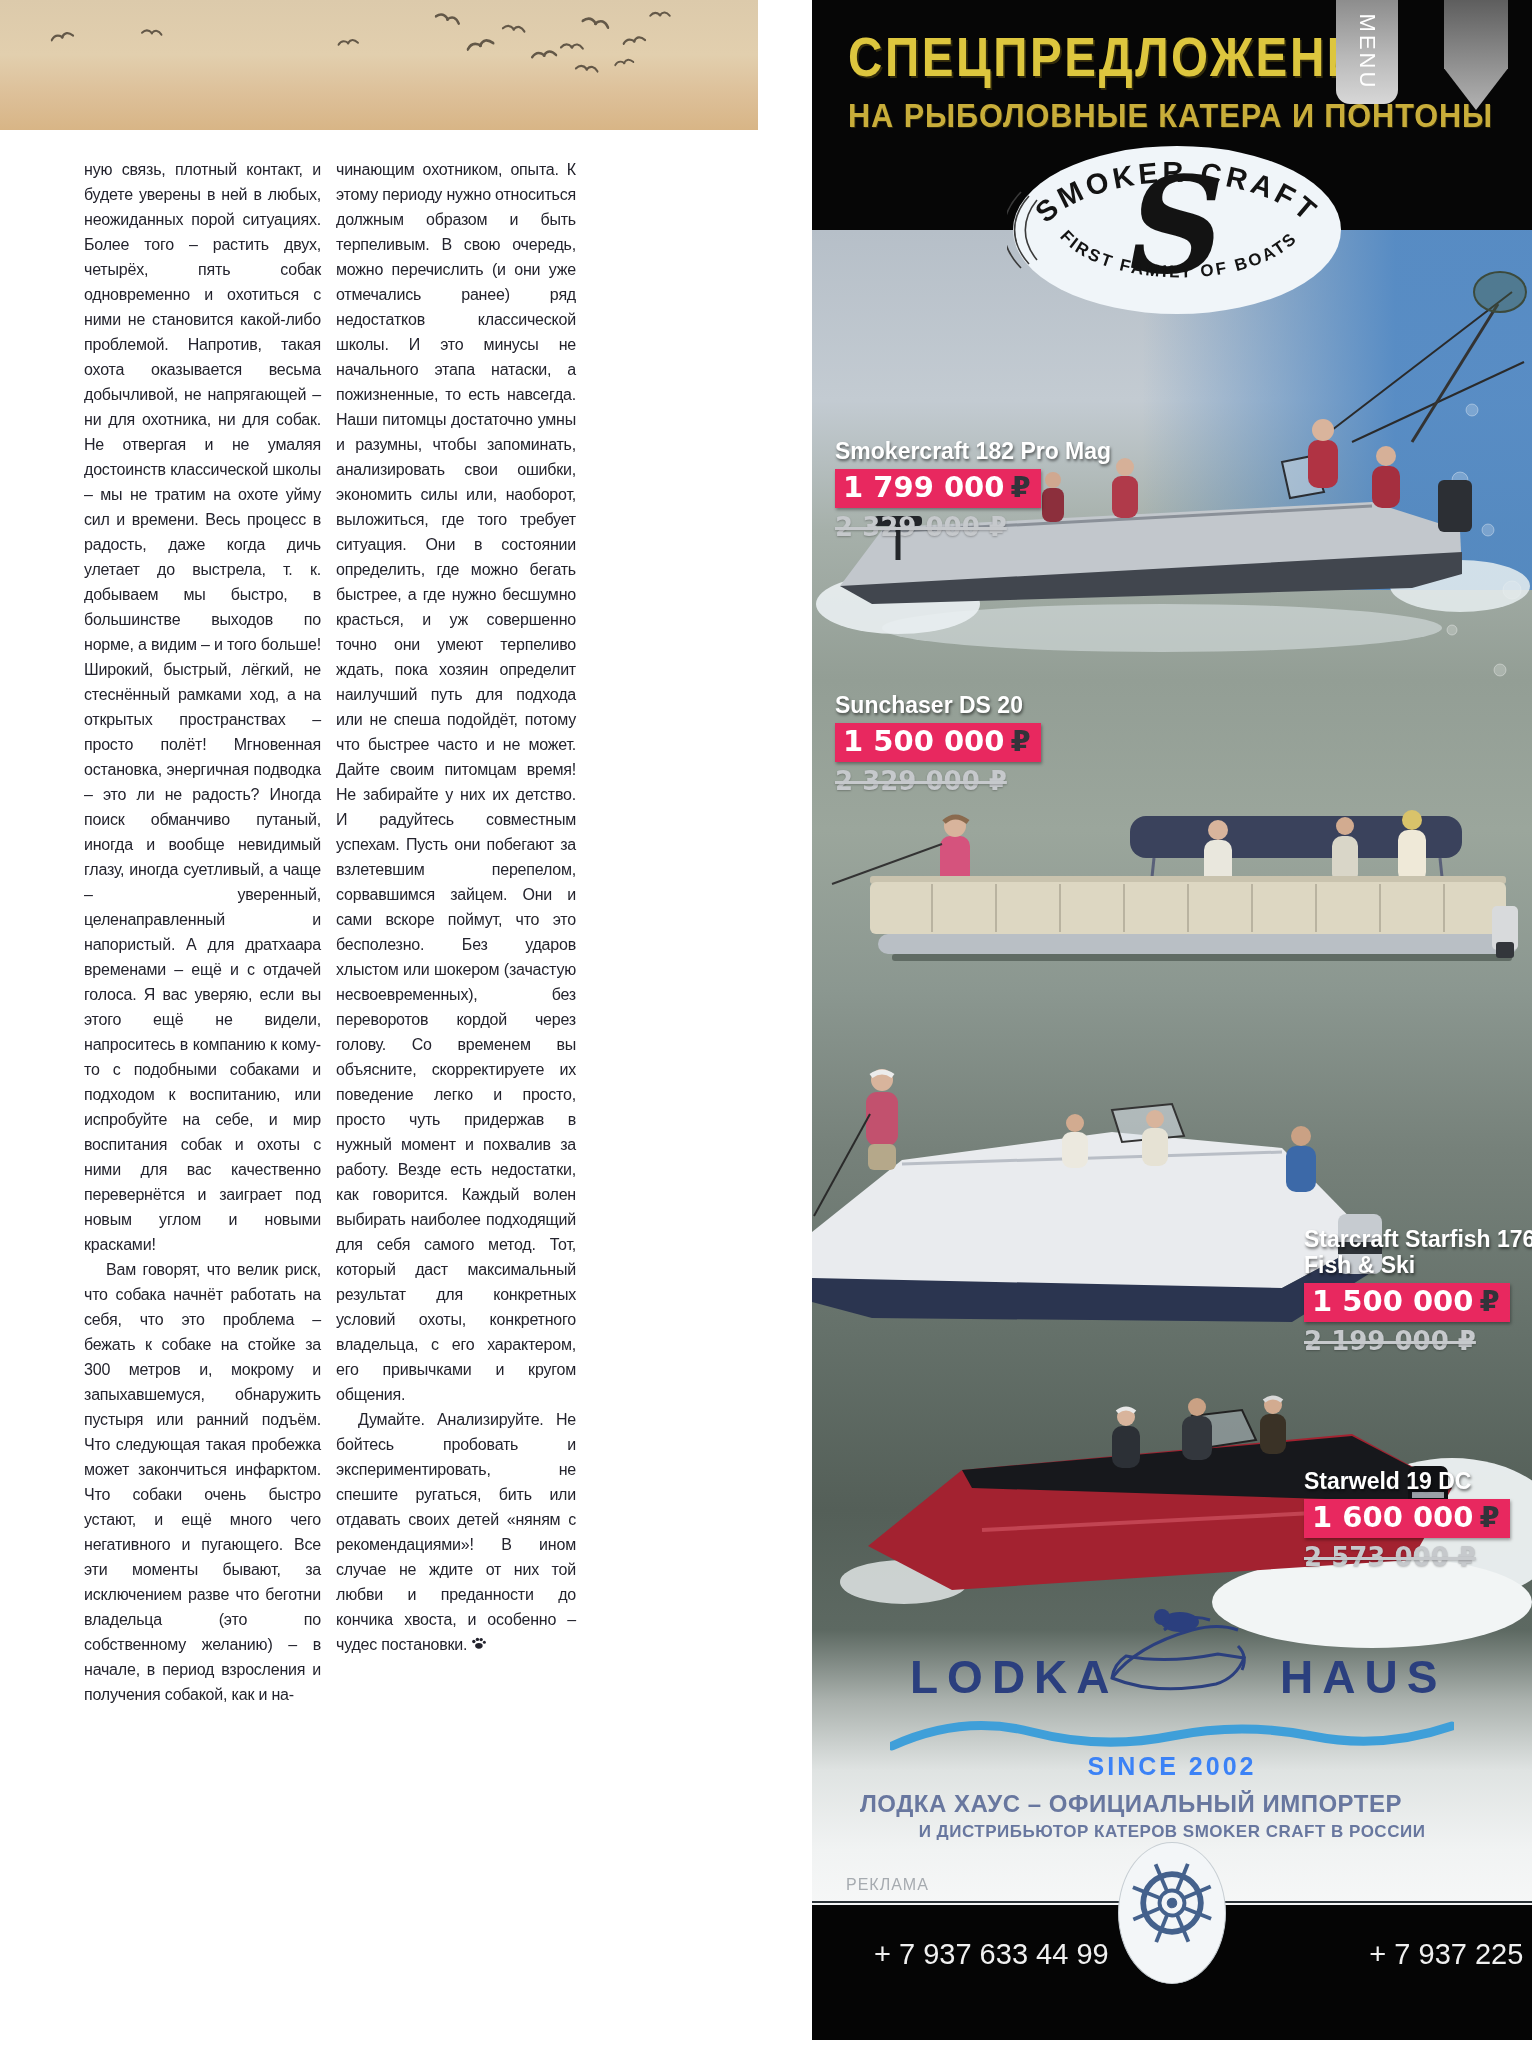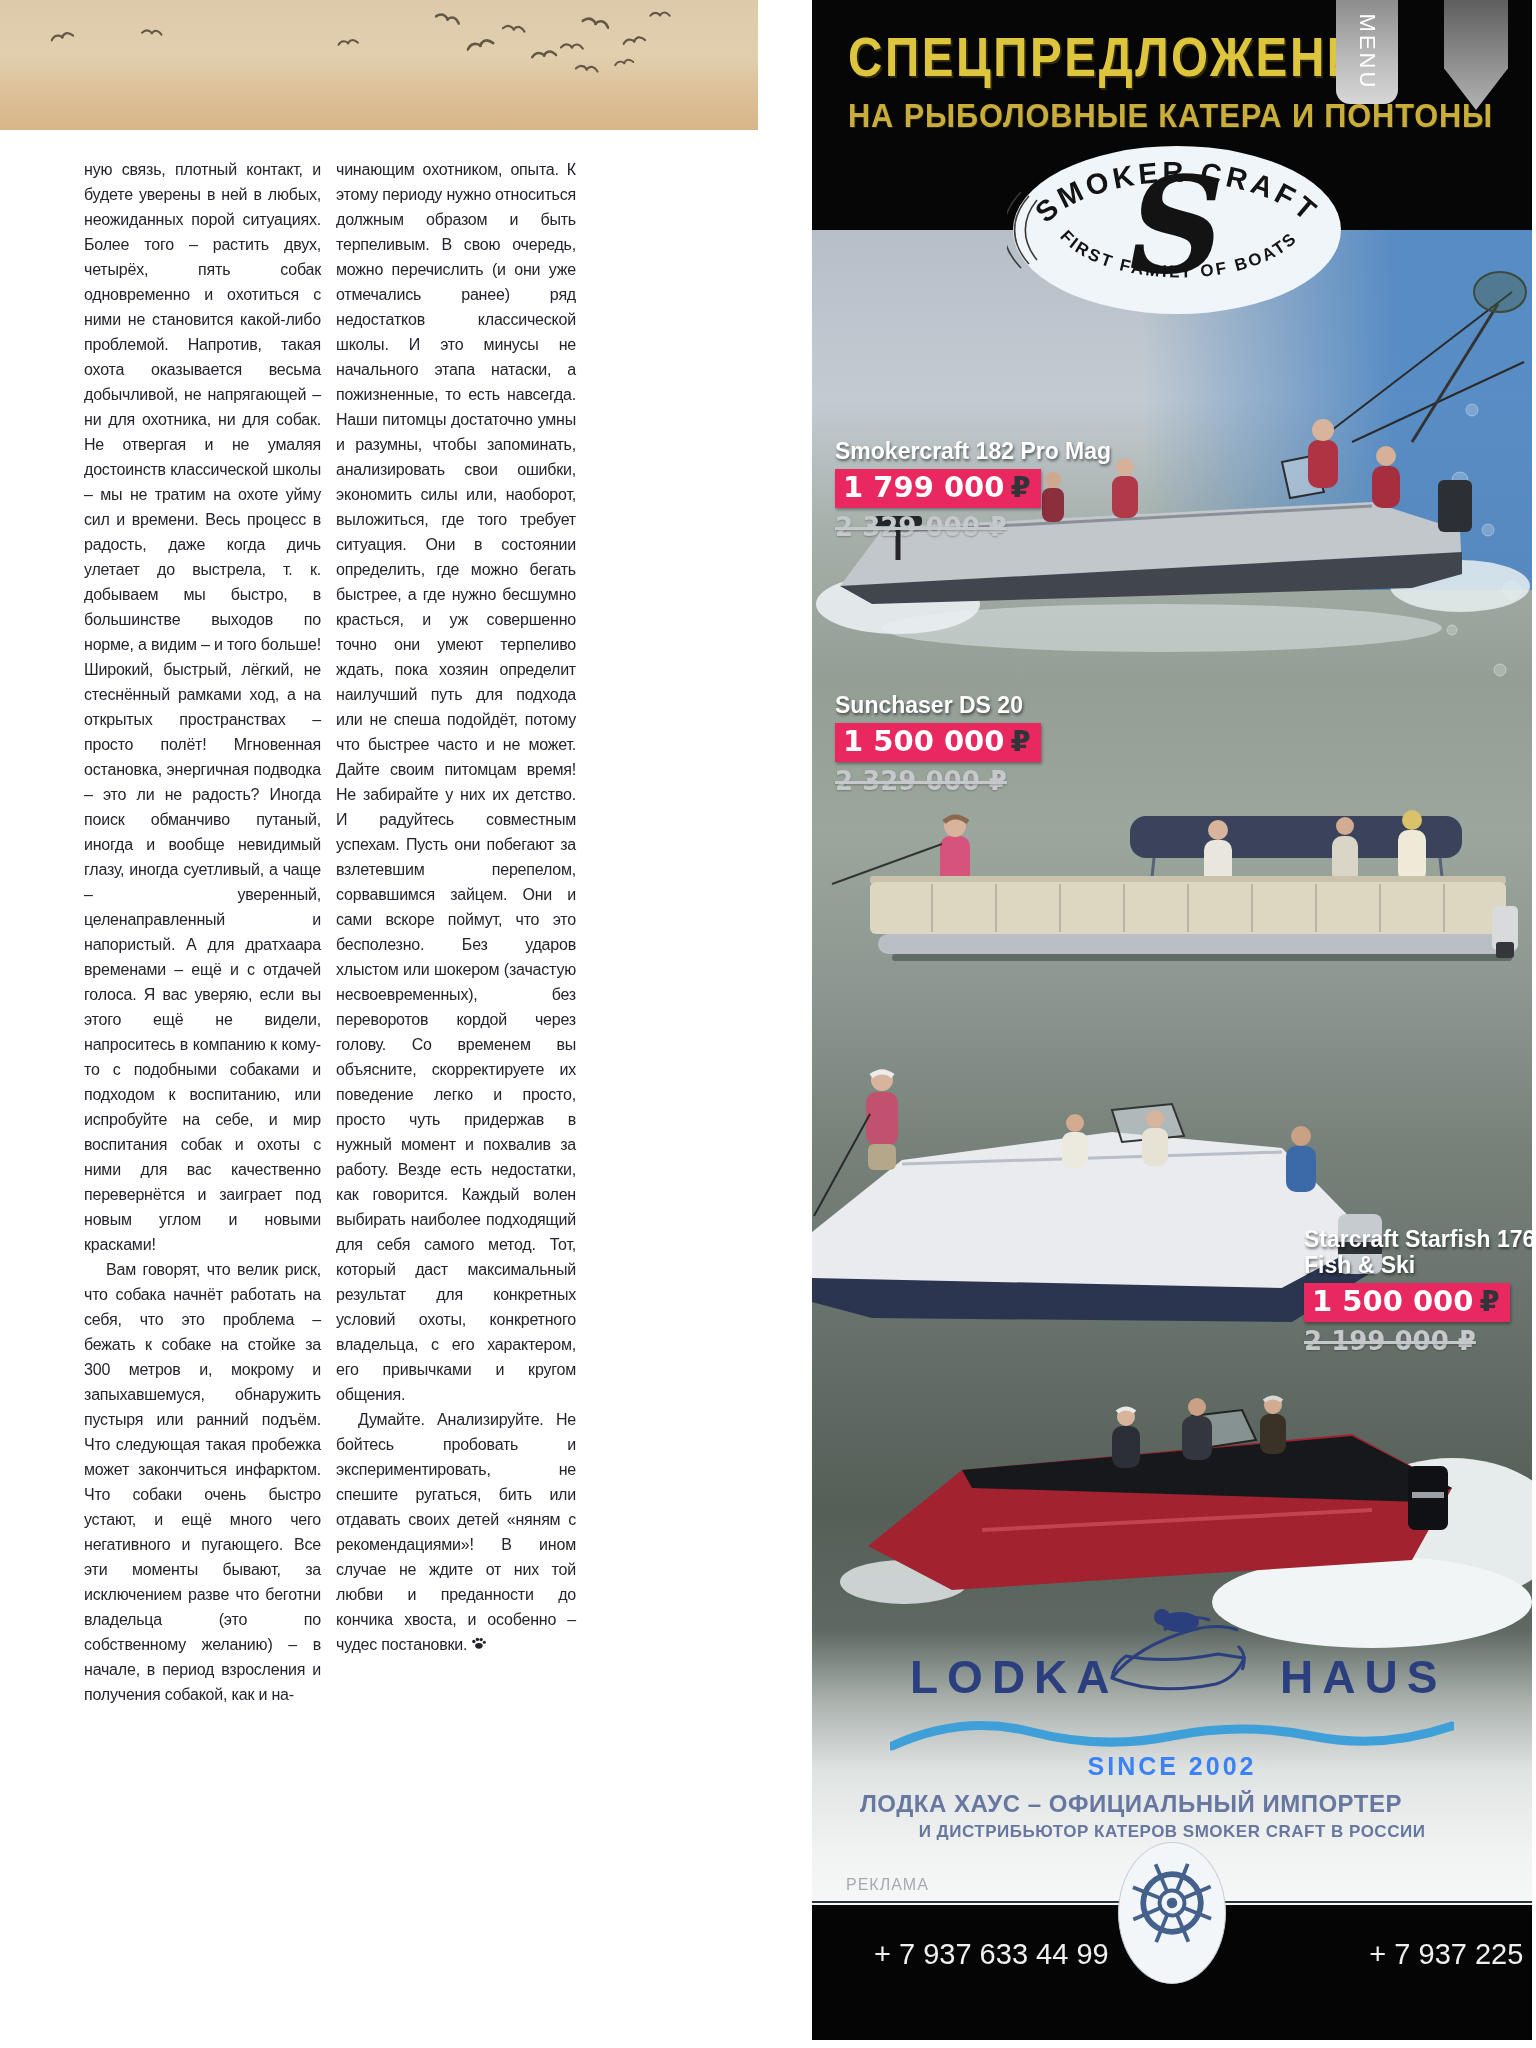--- a/index.html
+++ b/index.html
@@ -368,20 +368,25 @@
       <div class="old-price">2 329 000 ₽</div>
     </div>
 
     <div class="offer offer3">
       <div class="model">Starcraft Starfish 176</div>
       <div class="model">Fish &amp; Ski</div>
       <div class="price-tag"><span>1 500 000</span><span class="rub">₽</span></div>
       <div class="old-price">2 199 000 ₽</div>
     </div>
 
+    <div class="offer offer4">
+      <div class="model">Starweld 19 DC</div>
+      <div class="price-tag"><span>1 600 000</span><span class="rub">₽</span></div>
+      <div class="old-price">2 573 000 ₽</div>
+    </div>
 
     <div class="dealer">
       <div class="logo-word logo-lodka">LODKA</div>
       <svg class="boat-sketch" width="160" height="116" viewBox="0 0 160 116">
         <path d="M18,82 Q62,100 122,88 Q142,82 150,62 L124,58 Q72,68 32,60 Q20,68 18,82 Z" stroke="#2b3f7e" stroke-width="3" fill="none"></path>
         <path d="M18,82 Q42,50 98,34 Q124,27 144,34" stroke="#2b3f7e" stroke-width="3" fill="none"></path>
         <path d="M70,34 Q92,16 116,24" stroke="#2b3f7e" stroke-width="3" fill="none"></path>
         <ellipse cx="86" cy="26" rx="19" ry="10" fill="#2b3f7e"></ellipse>
         <circle cx="68" cy="21" r="8" fill="#2b3f7e"></circle>
         <path d="M144,50 Q154,60 148,74" stroke="#2b3f7e" stroke-width="3" fill="none"></path>

